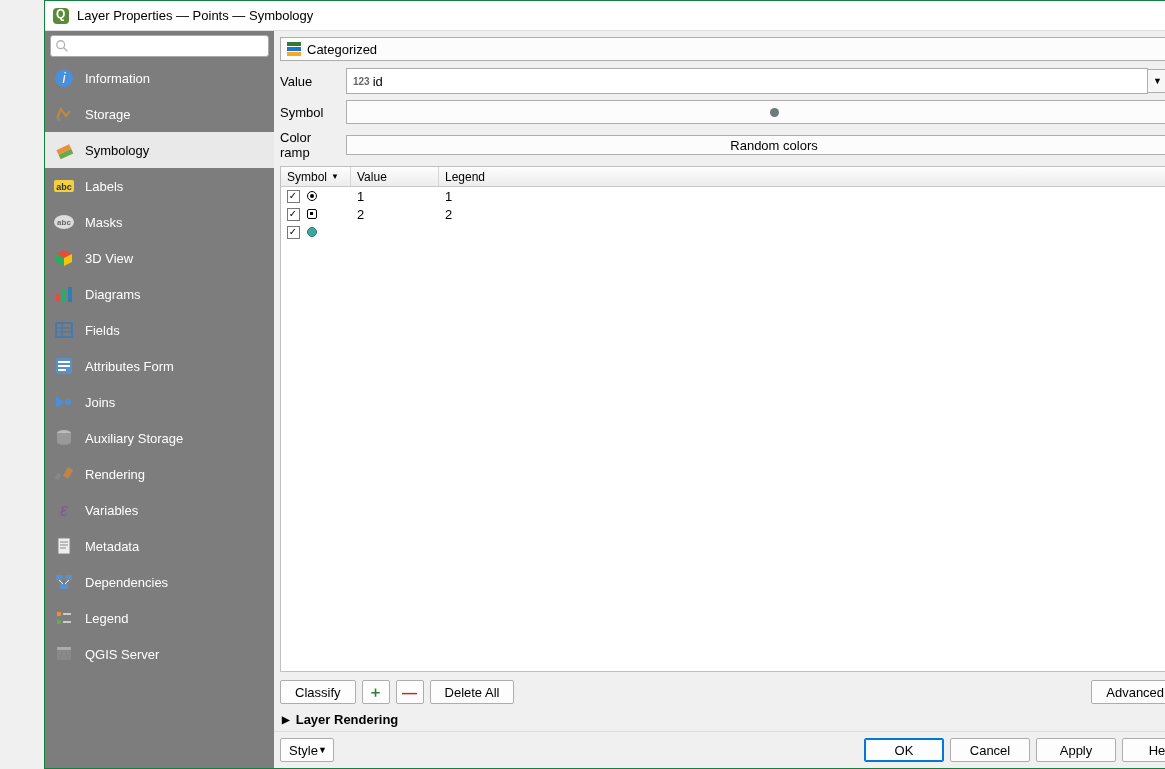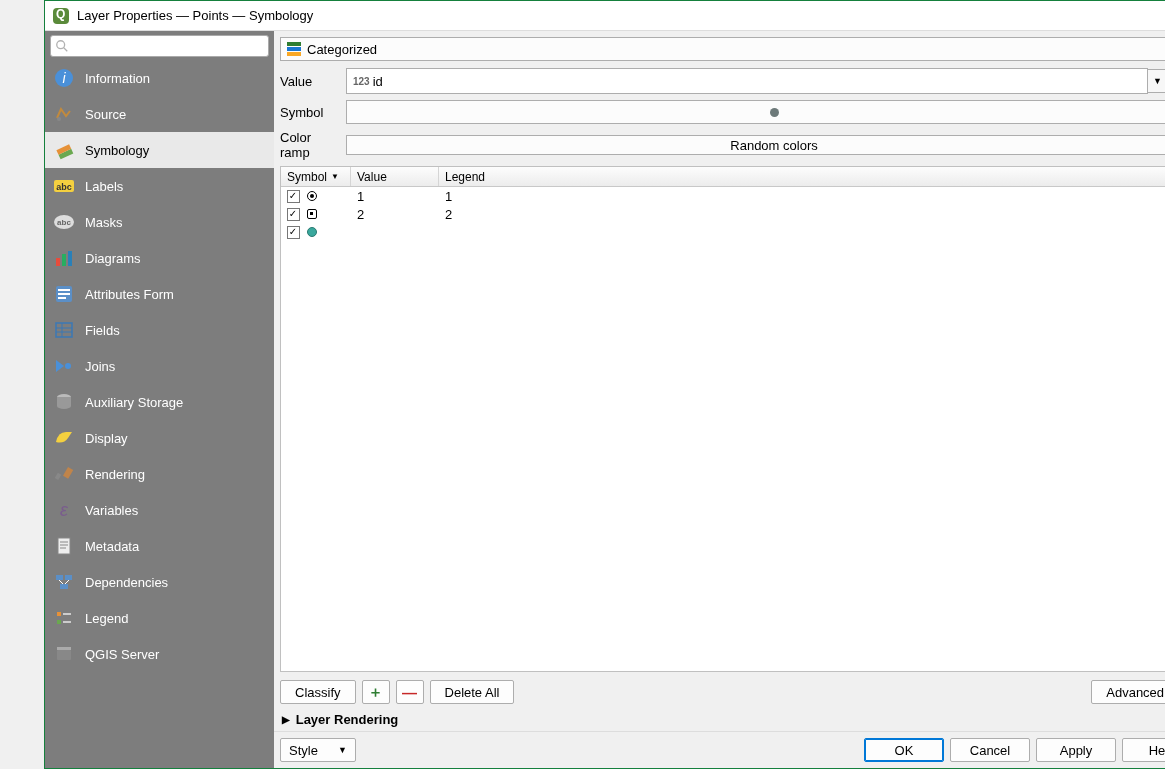--- a/index.html
+++ b/index.html
@@ -80,21 +80,21 @@
   .delg { color: #c62828; }
   .advbtn { margin-left: auto; gap: 8px; }
   .advbtn .arrow { font-size: 9px; margin-left: 6px; }
 
   
   .collaprow { display: flex; align-items: center; padding: 4px 8px; gap: 6px; font-size: 13px; font-weight: bold; cursor: pointer; }
   .collaprow .tri { font-size: 10px; }
 
   
   .bottombar { display: flex; align-items: center; padding: 6px; gap: 6px; border-top: 1px solid #ddd; }
-  .stylebtn { width: 76px; display: flex; justify-content: space-between; padding: 0 8px; }
+  .stylebtn { width: 54px; display: flex; justify-content: space-between; padding: 0 8px; }
   .spacer { flex: 1; }
   .dlgbtn { width: 80px; text-align: right; }
   .dlgbtn.default { border-color: #0078d7; box-shadow: 0 0 0 1px #0078d7 inset; }
 
   
   .chk { width: 13px; height: 13px; border: 1px solid #777; background: #fff; display: inline-flex; align-items: center; justify-content: center; font-size: 10px; line-height: 1; }
 
   
   .sdot { width: 10px; height: 10px; border-radius: 50%; display: inline-block; }
   .sdot1 { background: #fff; border: 1.5px solid #000; box-shadow: inset 0 0 0 2px #fff; position: relative; }
@@ -136,21 +136,21 @@
             </span>
           <span class="nlabel">Information</span>
         </div>
         <div class="navitem">
           <span class="nicon">
               <svg width="20" height="20">
                 <path d="M3 14 L7 5 L12 12 L16 7" fill="none" stroke="#c28a3d" stroke-width="2"></path>
                 <circle cx="5" cy="15" r="2" fill="#888"></circle>
               </svg>
             </span>
-          <span class="nlabel">Source</span>
+          <span class="nlabel">Storage</span>
         </div>
         <div class="navitem selected">
           <span class="nicon">
               <svg width="20" height="20">
                 <rect x="3" y="12" width="14" height="5" fill="#6aa84f" transform="rotate(-25 10 10)"></rect>
                 <rect x="3" y="7" width="14" height="5" fill="#e69138" transform="rotate(-25 10 10)"></rect>
               </svg>
             </span>
           <span class="nlabel">Symbology</span>
         </div>
@@ -168,74 +168,76 @@
               <svg width="22" height="18">
                 <ellipse cx="11" cy="9" rx="10" ry="7" fill="#ddd"></ellipse>
                 <text x="11" y="12" text-anchor="middle" font-size="8" font-weight="bold" fill="#666">abc</text>
               </svg>
             </span>
           <span class="nlabel">Masks</span>
         </div>
         <div class="navitem">
           <span class="nicon">
               <svg width="20" height="20">
+                <polygon points="10,2 18,6 10,10 2,6" fill="#e74c3c"></polygon>
+                <polygon points="2,6 10,10 10,18 2,14" fill="#27ae60"></polygon>
+                <polygon points="18,6 10,10 10,18 18,14" fill="#f1c40f"></polygon>
+              </svg>
+            </span>
+          <span class="nlabel">3D View</span>
+        </div>
+        <div class="navitem">
+          <span class="nicon">
+              <svg width="20" height="20">
                 <rect x="2" y="10" width="4" height="8" fill="#e74c3c"></rect>
                 <rect x="8" y="6" width="4" height="12" fill="#27ae60"></rect>
                 <rect x="14" y="3" width="4" height="15" fill="#2980b9"></rect>
               </svg>
             </span>
           <span class="nlabel">Diagrams</span>
+        </div>
+        <div class="navitem">
+          <span class="nicon">
+              <svg width="20" height="20">
+                <rect x="2" y="3" width="16" height="14" fill="none" stroke="#3b78b5" stroke-width="1.5"></rect>
+                <line x1="2" y1="8" x2="18" y2="8" stroke="#3b78b5"></line>
+                <line x1="2" y1="12" x2="18" y2="12" stroke="#3b78b5"></line>
+                <line x1="8" y1="3" x2="8" y2="17" stroke="#3b78b5"></line>
+              </svg>
+            </span>
+          <span class="nlabel">Fields</span>
         </div>
         <div class="navitem">
           <span class="nicon">
               <svg width="20" height="20">
                 <rect x="2" y="2" width="16" height="16" fill="#5b8fc7" rx="2"></rect>
                 <rect x="4" y="5" width="12" height="2" fill="#fff"></rect>
                 <rect x="4" y="9" width="12" height="2" fill="#fff"></rect>
                 <rect x="4" y="13" width="8" height="2" fill="#fff"></rect>
               </svg>
             </span>
           <span class="nlabel">Attributes Form</span>
         </div>
         <div class="navitem">
           <span class="nicon">
               <svg width="20" height="20">
-                <rect x="2" y="3" width="16" height="14" fill="none" stroke="#3b78b5" stroke-width="1.5"></rect>
-                <line x1="2" y1="8" x2="18" y2="8" stroke="#3b78b5"></line>
-                <line x1="2" y1="12" x2="18" y2="12" stroke="#3b78b5"></line>
-                <line x1="8" y1="3" x2="8" y2="17" stroke="#3b78b5"></line>
-              </svg>
-            </span>
-          <span class="nlabel">Fields</span>
-        </div>
-        <div class="navitem">
-          <span class="nicon">
-              <svg width="20" height="20">
                 <polygon points="2,4 10,10 2,16" fill="#4a90d9"></polygon>
                 <circle cx="14" cy="10" r="3" fill="#4a90d9"></circle>
               </svg>
             </span>
           <span class="nlabel">Joins</span>
         </div>
         <div class="navitem">
           <span class="nicon">
               <svg width="20" height="20">
                 <ellipse cx="10" cy="5" rx="7" ry="3" fill="#bbb"></ellipse>
                 <path d="M3 5 v9 a7 3 0 0 0 14 0 v-9" fill="#999"></path>
               </svg>
             </span>
           <span class="nlabel">Auxiliary Storage</span>
-        </div>
-        <div class="navitem">
-          <span class="nicon">
-              <svg width="20" height="20">
-                <path d="M2 14 Q4 4 12 4 L18 4 L14 10 Q10 16 2 14 Z" fill="#f4d03f"></path>
-              </svg>
-            </span>
-          <span class="nlabel">Display</span>
         </div>
         <div class="navitem">
           <span class="nicon">
               <svg width="20" height="20">
                 <rect x="10" y="2" width="6" height="10" fill="#c0844a" transform="rotate(30 10 10)"></rect>
                 <rect x="4" y="12" width="4" height="6" fill="#888" transform="rotate(30 10 10)"></rect>
               </svg>
             </span>
           <span class="nlabel">Rendering</span>
         </div>

